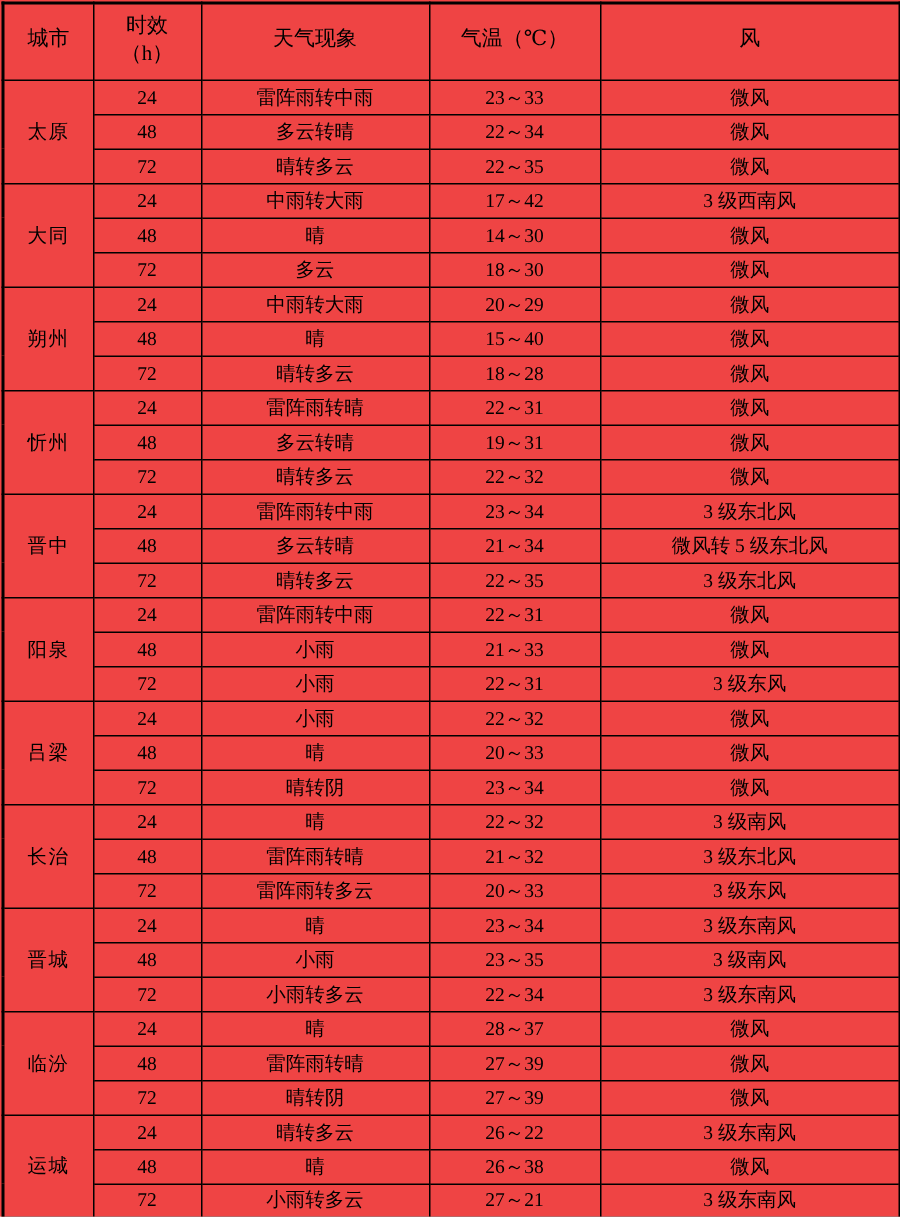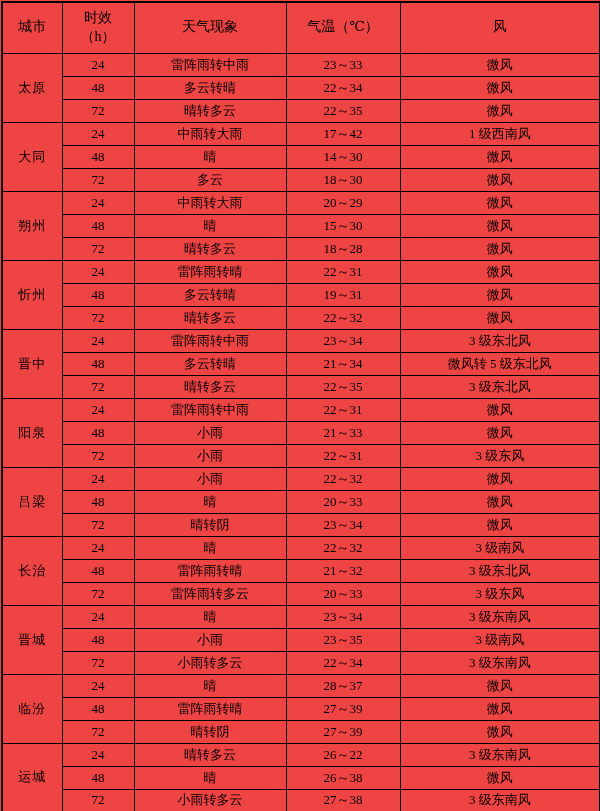--- a/index.html
+++ b/index.html
@@ -101,21 +101,21 @@
           <td>72</td>
           <td>晴转多云</td>
           <td>22～35</td>
           <td>微风</td>
         </tr>
         <tr>
           <td rowspan="3" class="city-cell">大同</td>
           <td>24</td>
           <td>中雨转大雨</td>
           <td>17～42</td>
-          <td>1 级西南风</td>
+          <td>3 级西南风</td>
         </tr>
         <tr>
           <td>48</td>
           <td>晴</td>
           <td>14～30</td>
           <td>微风</td>
         </tr>
         <tr>
           <td>72</td>
           <td>多云</td>
@@ -125,21 +125,21 @@
         <tr>
           <td rowspan="3" class="city-cell">朔州</td>
           <td>24</td>
           <td>中雨转大雨</td>
           <td>20～29</td>
           <td>微风</td>
         </tr>
         <tr>
           <td>48</td>
           <td>晴</td>
-          <td>15～30</td>
+          <td>15～40</td>
           <td>微风</td>
         </tr>
         <tr>
           <td>72</td>
           <td>晴转多云</td>
           <td>18～28</td>
           <td>微风</td>
         </tr>
         <tr>
           <td rowspan="3" class="city-cell">忻州</td>
@@ -283,18 +283,18 @@
         </tr>
         <tr>
           <td>48</td>
           <td>晴</td>
           <td>26～38</td>
           <td>微风</td>
         </tr>
         <tr>
           <td>72</td>
           <td>小雨转多云</td>
-          <td>27～38</td>
+          <td>27～21</td>
           <td>3 级东南风</td>
         </tr>
       </tbody>
   </table>
 </div>
 
 </body></html>

